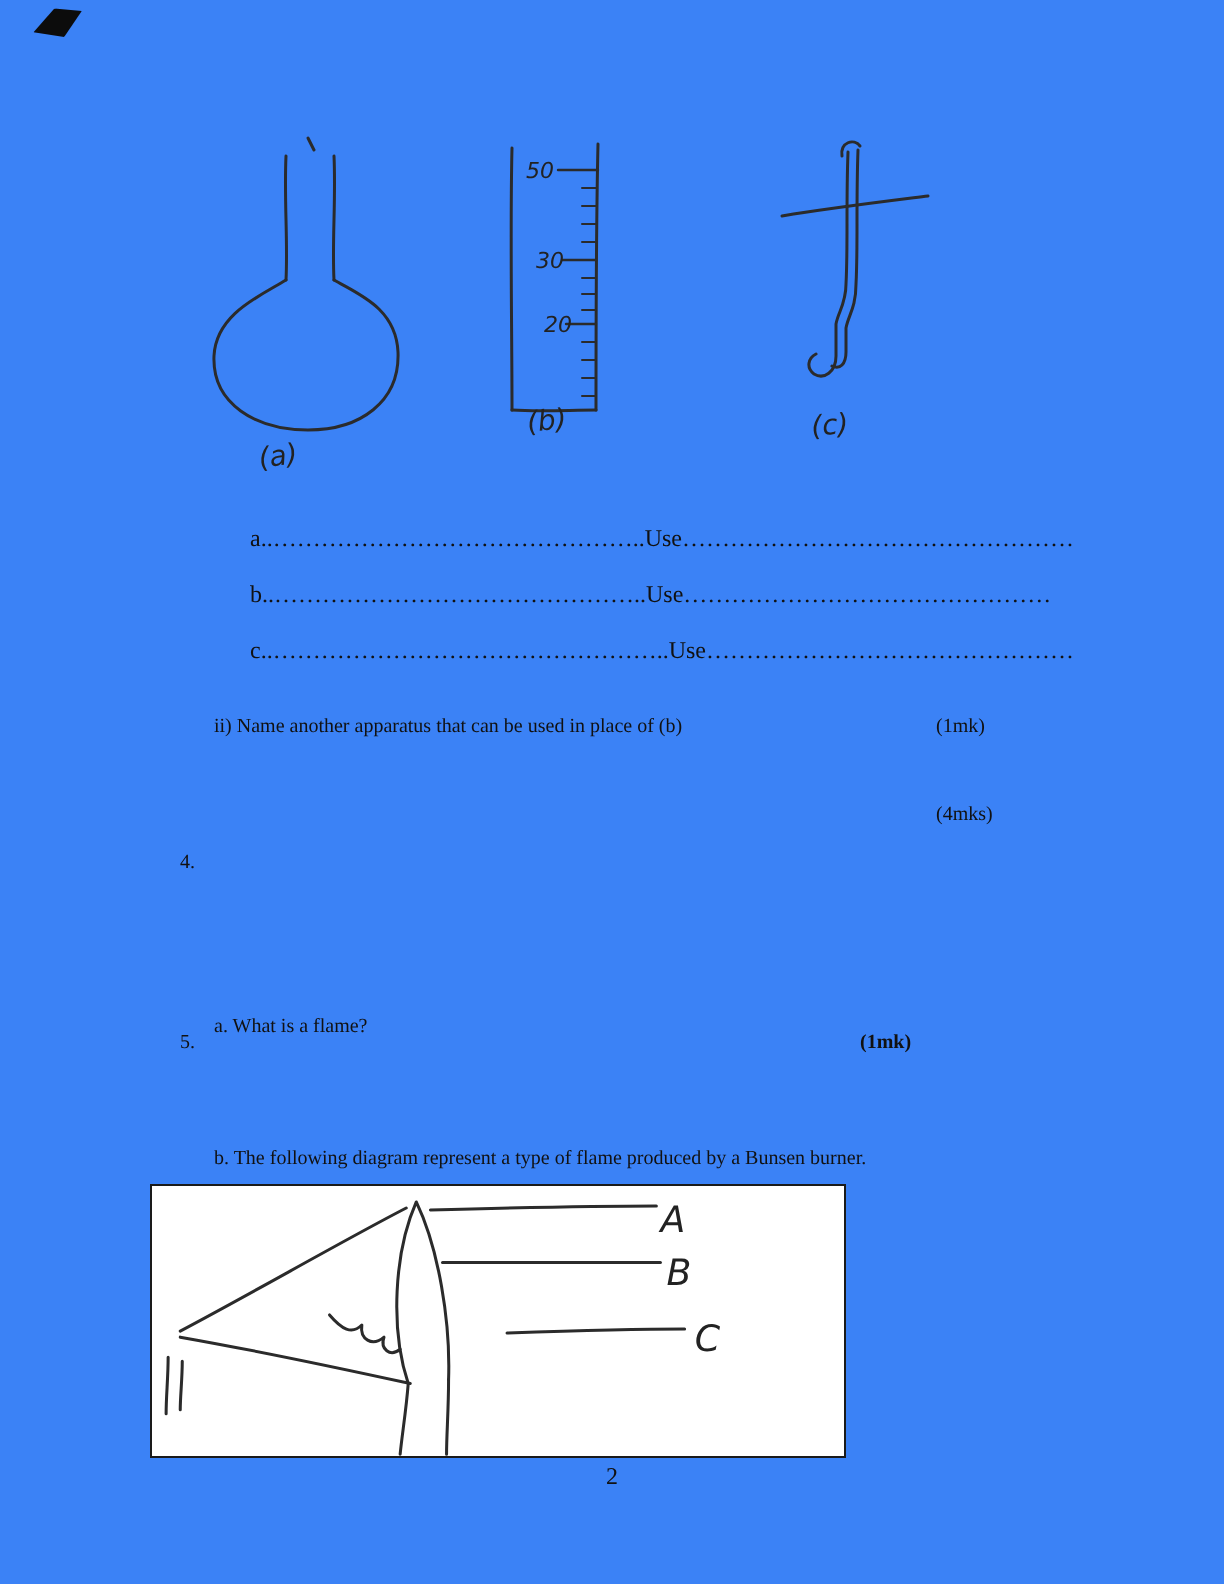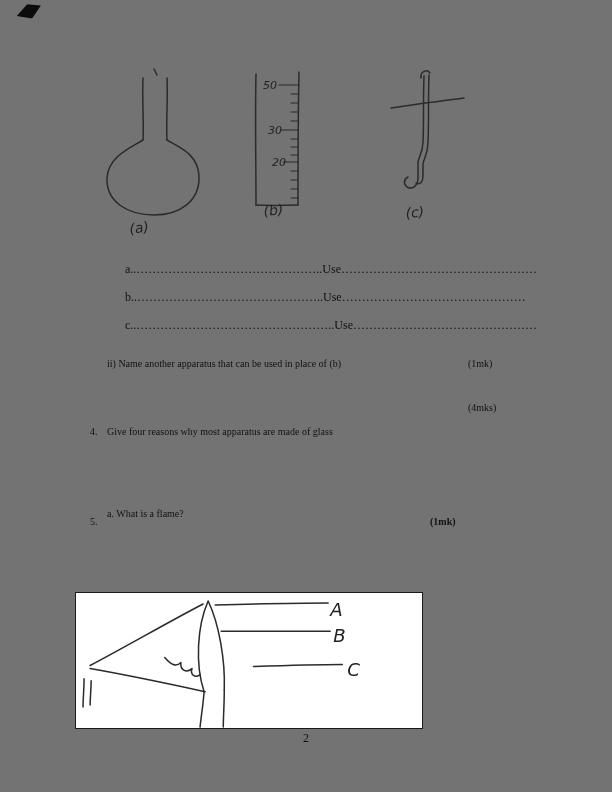--- a/index.html
+++ b/index.html
@@ -1,17 +1,17 @@
 <!DOCTYPE html>
 <html><head>
 <meta charset="utf-8">
 <style>
   html,body{margin:0;padding:0;}
   body{background:#ffffff;width:612px;height:792px;font-family:"Liberation Serif",serif;color:#111;}
-  .page{position:relative;width:612px;height:792px;background:#737373;overflow:hidden;}
+  .page{position:relative;width:612px;height:792px;background:#3b82f6;overflow:hidden;}
   .scan-artifact{position:absolute;left:16px;top:4px;width:26px;height:15px;background:#0c0c0c;
     transform:rotate(-14deg);clip-path:polygon(0 60%,50% 0,100% 30%,55% 100%);}
   .apparatus{position:absolute;left:70px;top:60px;width:410px;height:190px;}
   .ink path{fill:none;stroke:#2b2b2b;stroke-width:1.5;stroke-linecap:round;stroke-linejoin:round;}
   .ink path.tickMajor{stroke-width:1.2;}
   .ink path.tickMinor{stroke-width:1;}
   text.hand{font-family:"DejaVu Sans",sans-serif;font-style:italic;fill:#222;stroke:none;}
   text.lbl{font-size:14px;}
   text.num{font-size:11px;}
   text.flame-lbl{font-size:18px;}
@@ -58,27 +58,27 @@
   </svg>
 
   <div class="ansline" style="left:125px;top:262px;width:412px;">a..………………………………………..Use………………………………………………</div>
   <div class="ansline" style="left:125px;top:290px;width:400px;">b..………………………………………..Use……………………………………………</div>
   <div class="ansline" style="left:125px;top:318px;width:412px;">c..…………………………………………..Use…………………………………………………</div>
 
   <div class="qtext" style="left:107px;top:358px;">ii) Name another apparatus that can be used in place of (b)</div>
   <div class="qtext" style="left:468px;top:358px;">(1mk)</div>
 
   <div class="qtext" style="left:90px;top:426px;">4.</div>
-  <div class="qtext" style="left:107px;top:426px;">Give four reasons why most apparatus are made of glass</div>
   <div class="qtext" style="left:468px;top:402px;">(4mks)</div>
 
   <div class="qtext" style="left:90px;top:516px;">5.</div>
   <div class="qtext" style="left:107px;top:508px;">a. What is a flame?</div>
   <div class="qtext bold" style="left:430px;top:516px;">(1mk)</div>
 
+  <div class="qtext" style="left:107px;top:574px;">b. The following diagram represent a type of flame produced by a Bunsen burner.</div>
 
   <div class="flame-box">
     <svg class="flame-svg" viewBox="0 0 343 132" aria-hidden="true">
       <g class="ink">
         <path d="M127 97 C126 110, 124 122, 123 132"></path>
         <path d="M147 95 C147 110, 146 122, 146 132"></path>
         <path d="M127 97 C118 70, 120 32, 131 7 C142 30, 148 66, 147 95"></path>
         <path d="M14 71 C50 52, 95 26, 126 10"></path>
         <path d="M14 74 C48 80, 96 90, 128 97"></path>
         <path d="M88 63 C94 70, 99 73, 104 68 C103 75, 109 79, 115 74 C113 80, 118 84, 123 80"></path>

